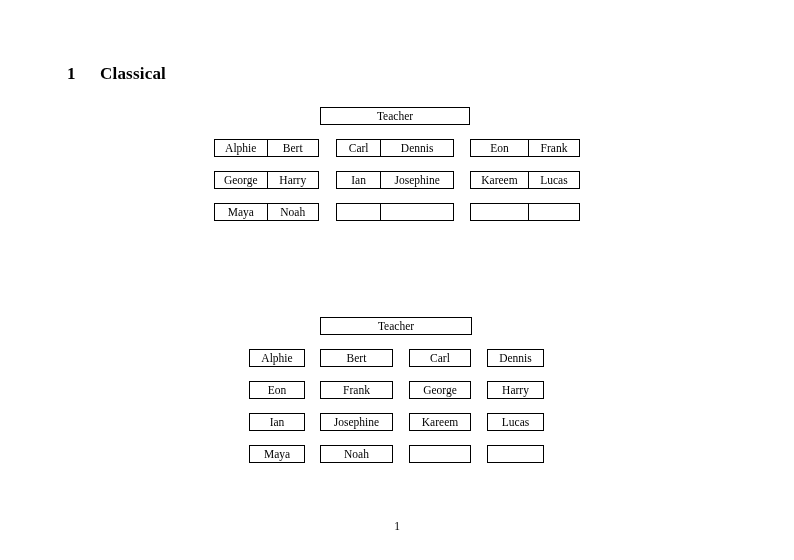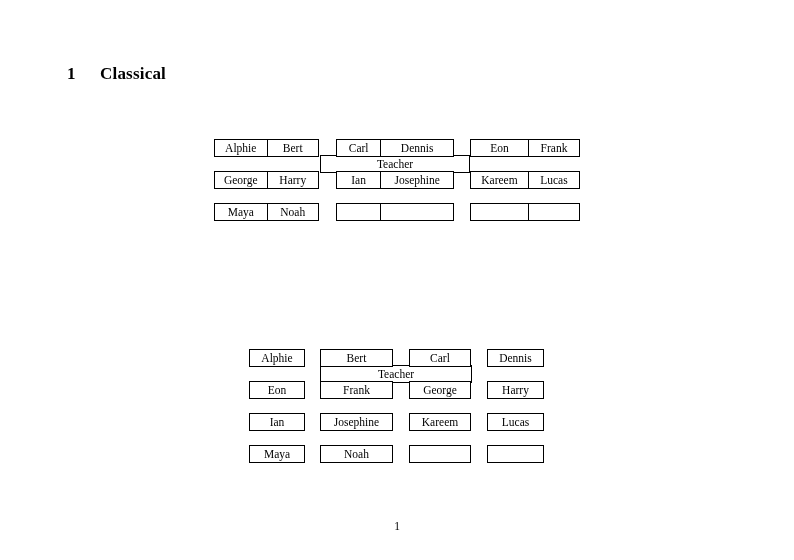--- a/index.html
+++ b/index.html
@@ -45,21 +45,20 @@
   .teacher-box {
     position: absolute;
     box-sizing: border-box;
     border: 1px solid #000000;
     background: #ffffff;
     font-size: 11.5px;
     line-height: 16px;
     height: 18px;
     text-align: center;
     white-space: nowrap;
-    margin-top: 48px;
   }
 
   
   .pair-group {
     position: absolute;
     box-sizing: border-box;
     border: 1px solid #000000;
     background: #ffffff;
     height: 18px;
     display: flex;

